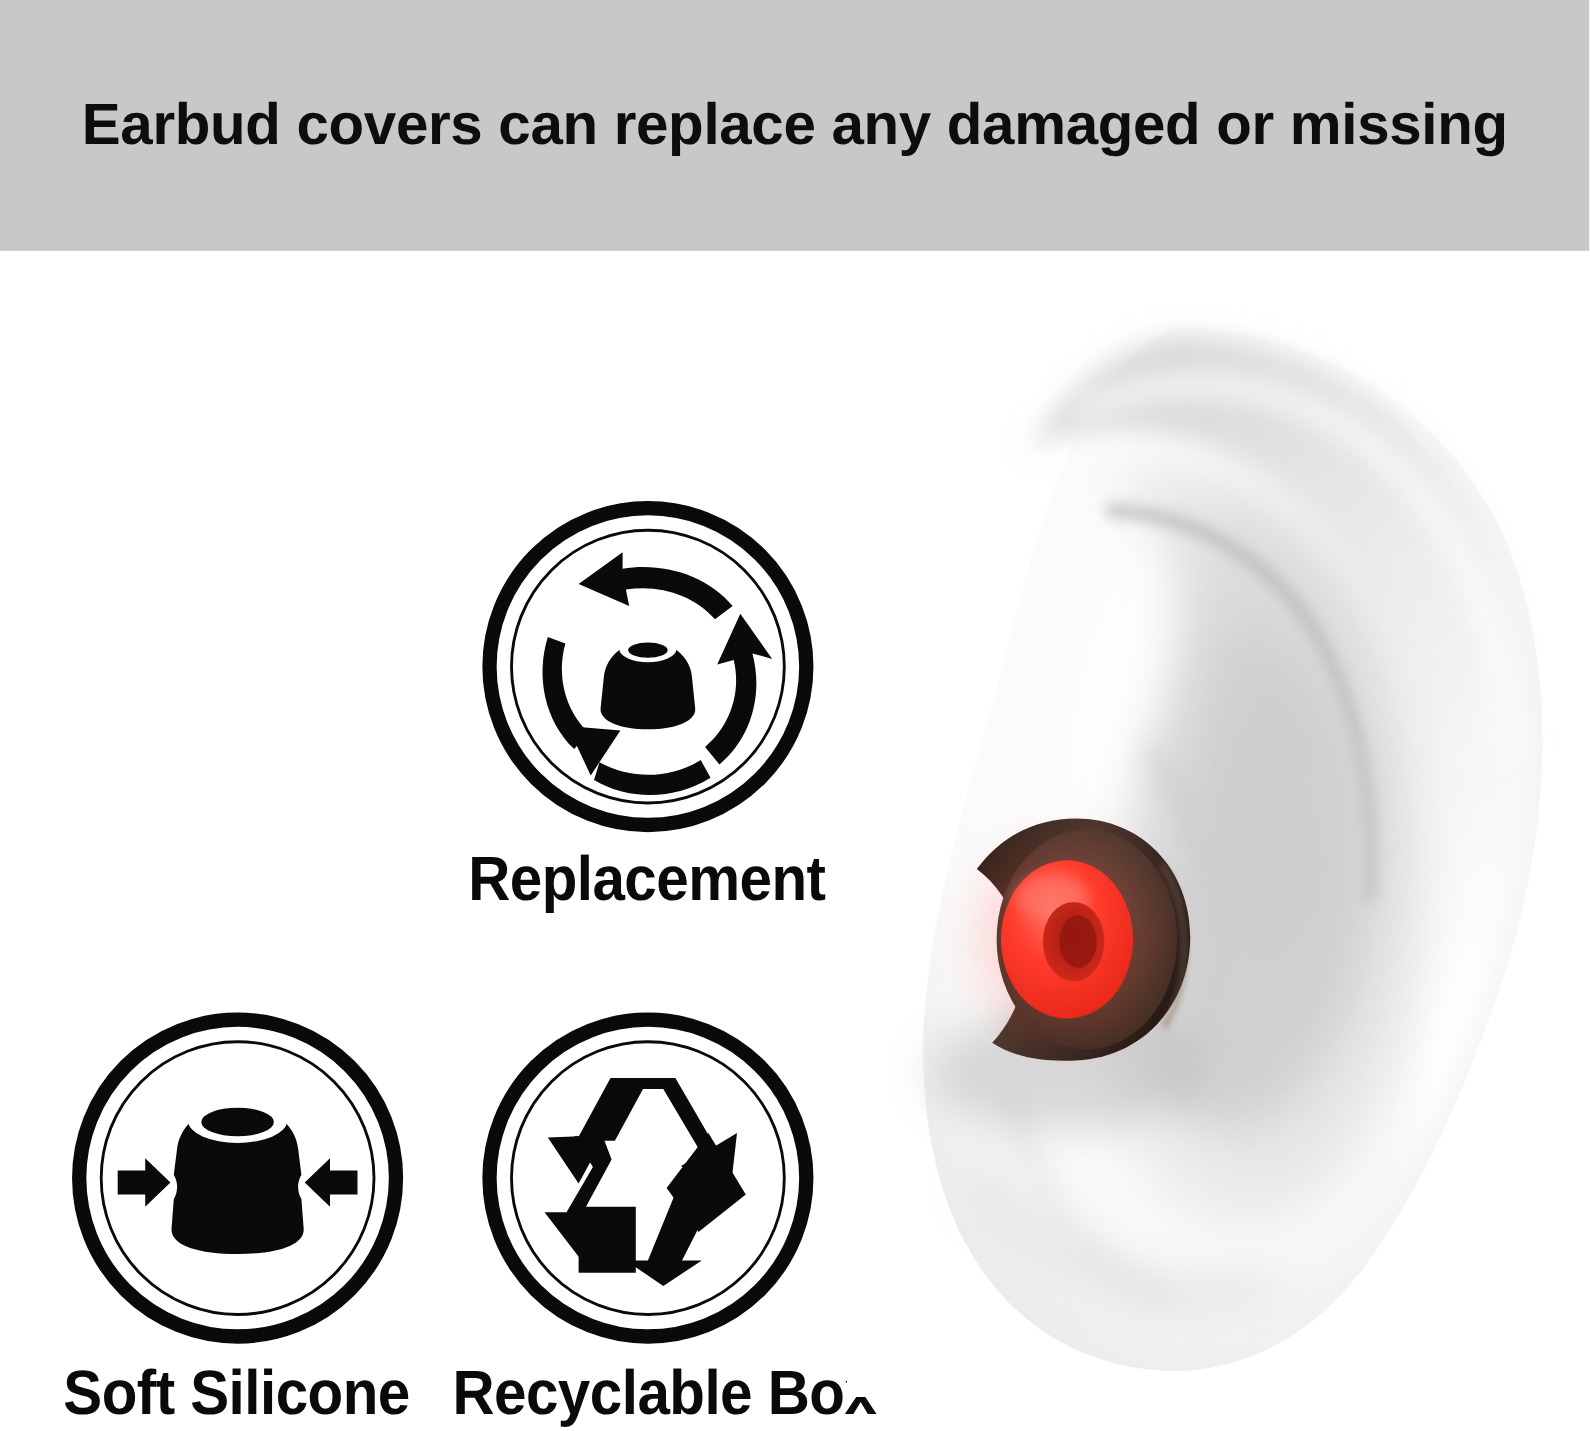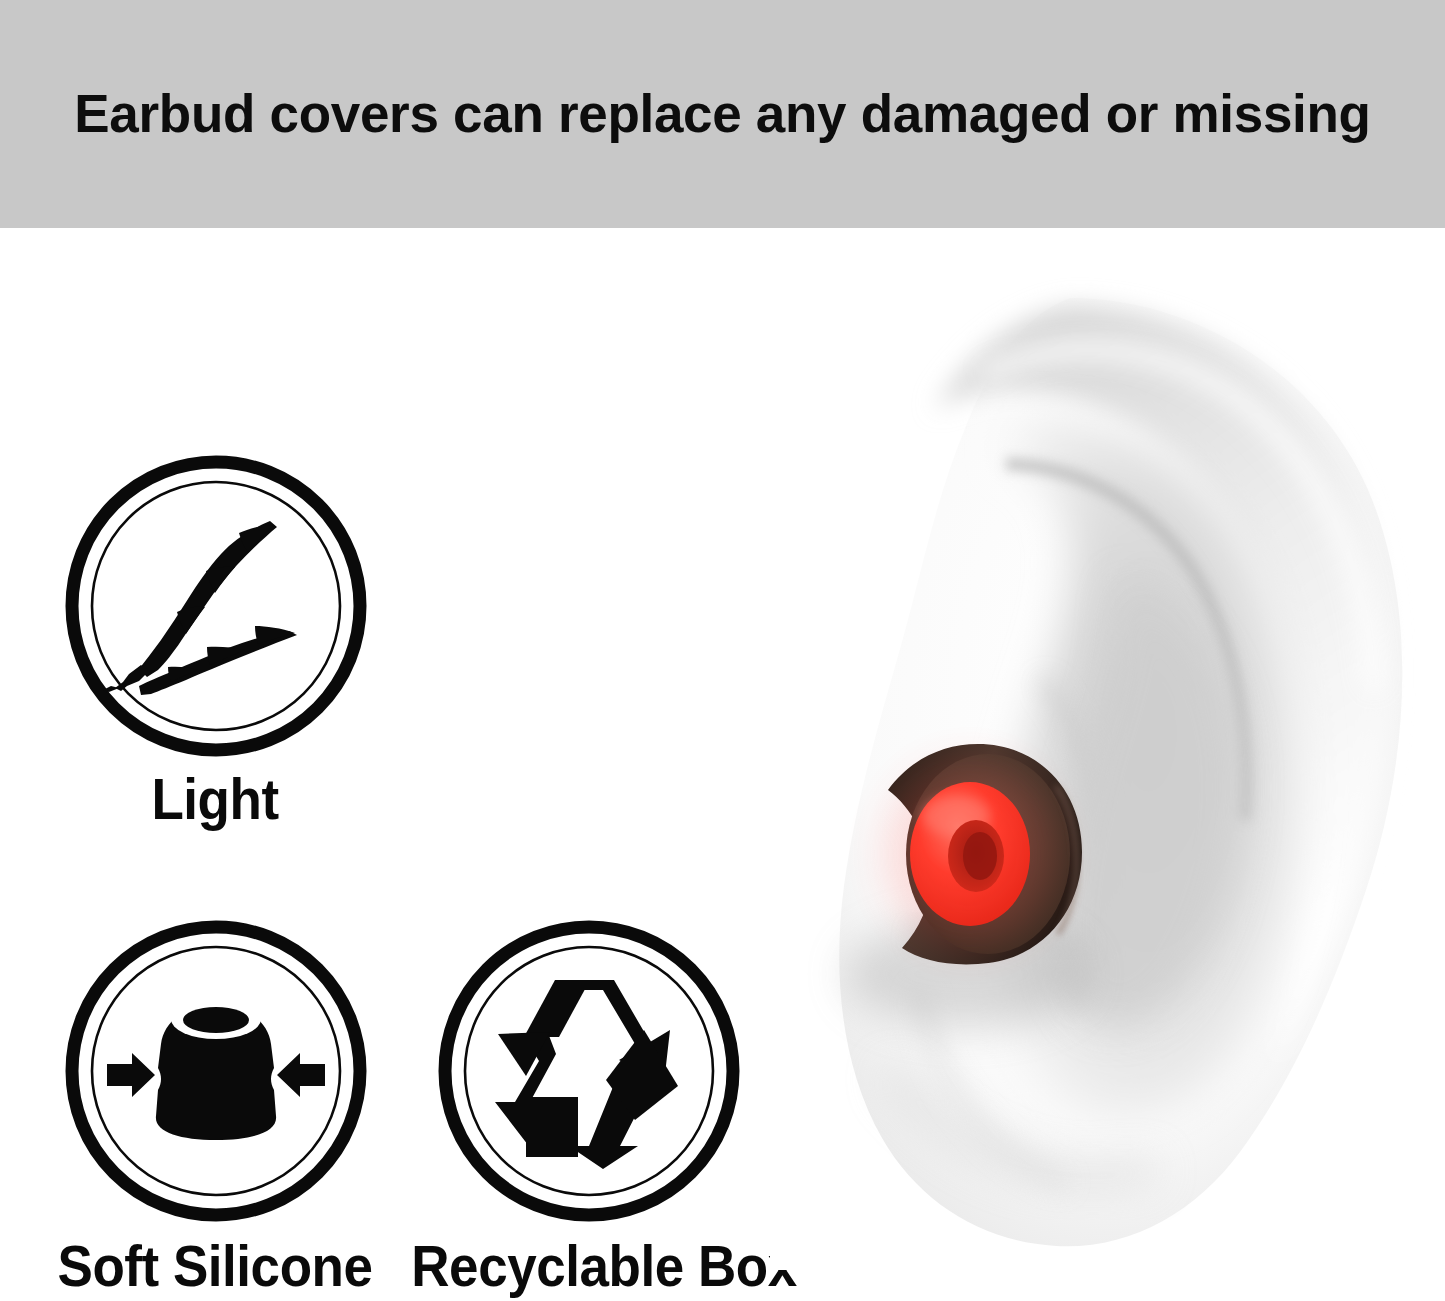--- a/index.html
+++ b/index.html
@@ -106,77 +106,63 @@
 <body>
 
 <div id="page">
 
   <div class="header-band">
     <div class="header-line">Earbud covers can replace any damaged or missing</div>
   </div>
 
   <div class="features">
 
-    <div class="feature pos-0">
+
+    <div class="feature pos-1">
       <div class="icon-badge">
         <svg viewBox="0 0 302 302" xmlns="http://www.w3.org/2000/svg">
           <circle cx="151" cy="151" r="144" fill="none" stroke="#0a0a0a" stroke-width="13"></circle>
           <circle cx="151" cy="151" r="124" fill="none" stroke="#0a0a0a" stroke-width="2.6"></circle>
 
-          <path fill="#0a0a0a" d="M212,72
-                   C200,82 185,96 172,110
-                   C160,123 150,136 142,148
-                   C133,161 124,174 116,186
-                   C108,198 100,208 93,215
-                   L82,222 L74,214
-                   C80,206 88,196 96,185
-                   C105,172 114,158 123,144
-                   C133,128 144,112 156,99
-                   C170,84 188,73 205,66 Z"></path>
-          <path fill="#0a0a0a" d="M209,70
-                   C200,78 191,88 183,98
-                   C179,92 176,85 174,78
-                   C183,74 196,70 209,70 Z"></path>
-          <path fill="#0a0a0a" d="M170,112
-                   C163,120 156,129 150,138
-                   C146,131 143,123 141,116
-                   C149,113 160,111 170,112 Z"></path>
-          <path fill="#0a0a0a" d="M140,152
-                   C133,161 127,170 121,179
-                   C117,172 114,164 112,157
-                   C120,153 130,151 140,152 Z"></path>
-
-          <path fill="#0a0a0a" d="M232,180
-                   C216,186 196,194 176,202
-                   C156,210 137,218 121,225
-                   C106,231 94,236 86,239
-                   L76,240 L74,231
-                   C82,227 94,222 108,216
-                   C124,209 143,201 163,193
-                   C184,185 205,179 224,176 Z"></path>
-          <path fill="#0a0a0a" d="M230,178
-                   C218,181 205,185 193,189
-                   C191,183 190,177 190,171
-                   C201,171 216,173 230,178 Z"></path>
-          <path fill="#0a0a0a" d="M180,195
-                   C168,200 156,205 145,210
-                   C143,204 142,198 142,192
-                   C153,191 167,192 180,195 Z"></path>
-          <path fill="#0a0a0a" d="M133,215
-                   C123,219 114,223 106,227
-                   C104,222 103,217 103,212
-                   C112,211 123,212 133,215 Z"></path>
-
-          <path fill="#0a0a0a" d="M84,216 L74,226 L62,231 L56,236 L50,233 L58,227 L64,219 L76,210 Z"></path>
-          <path fill="#0a0a0a" d="M54,233 L44,237 L38,235 L46,231 Z"></path>
+          <path fill="#0a0a0a" d="M128,62
+                   C165,56 205,68 228,96
+                   L212,108
+                   C193,86 161,76 131,81
+                   L134,96 L88,76 L128,47 Z"></path>
+
+          <path fill="#0a0a0a" d="M246,139
+                   C256,176 245,216 216,240
+                   L203,224
+                   C226,205 236,174 229,145
+                   L214,149 L235,103 L264,144 Z"></path>
+
+          <path fill="#0a0a0a" d="M60,124
+                   C49,160 57,200 84,226
+                   L97,211
+                   C75,190 68,158 76,130 Z"></path>
+          <path fill="#0a0a0a" d="M78,205 L126,209 L99,250 Z"></path>
+
+          <path fill="#0a0a0a" d="M107,238
+                   C136,254 172,253 199,236
+                   L208,252
+                   C176,272 134,273 102,254 Z"></path>
+
+          <path fill="#0a0a0a" d="M151,128
+                   C172,128 189,141 191,160
+                   L194,189
+                   C195,200 177,208 151,208
+                   C125,208 107,200 108,189
+                   L111,160
+                   C113,141 130,128 151,128 Z"></path>
+          <ellipse cx="151" cy="135" rx="26" ry="12" fill="#ffffff"></ellipse>
+          <ellipse cx="151" cy="136" rx="18" ry="7" fill="#0a0a0a"></ellipse>
         </svg>
       </div>
-      <div class="feature-label">Light</div>
+      <div class="feature-label">Replacement</div>
     </div>
-
 
     <div class="feature pos-2">
       <div class="icon-badge">
         <svg viewBox="0 0 302 302" xmlns="http://www.w3.org/2000/svg">
           <circle cx="151" cy="151" r="144" fill="none" stroke="#0a0a0a" stroke-width="13"></circle>
           <circle cx="151" cy="151" r="124" fill="none" stroke="#0a0a0a" stroke-width="2.6"></circle>
 
           <path fill="#0a0a0a" d="M151,84
                    C179,84 203,100 206,124
                    L209,148

